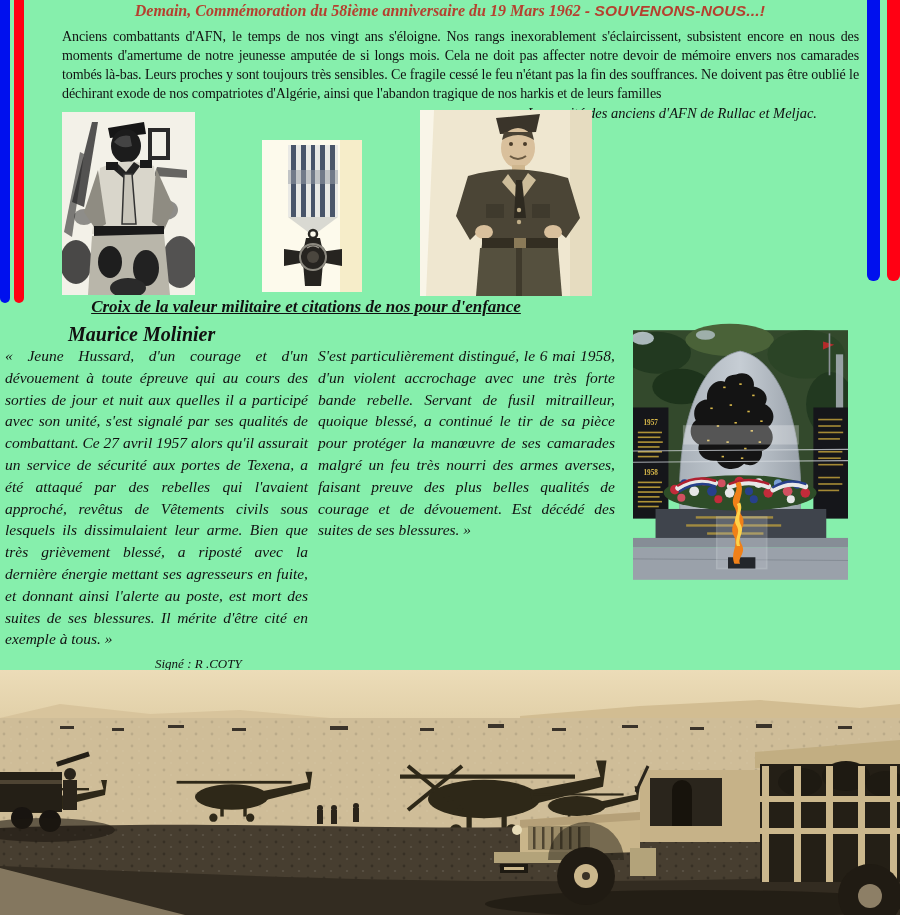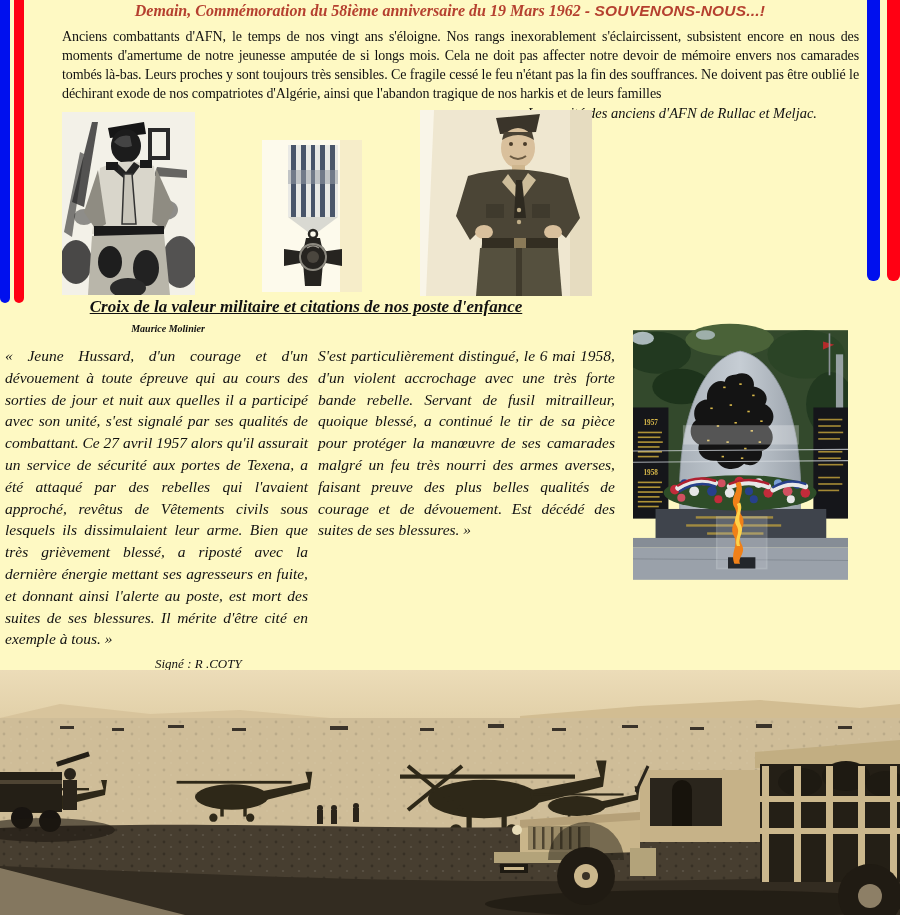--- a/index.html
+++ b/index.html
@@ -1,17 +1,17 @@
 <!DOCTYPE html>
 <html><head>
 <meta charset="utf-8">
 <style>
   html,body { margin:0; padding:0; background:#ffffff; }
   .page {
-    position:relative; width:900px; height:915px; background:#fef9c3;
+    position:relative; width:900px; height:915px; background:#86efac;
     font-family:"Liberation Serif", serif; color:#111; overflow:hidden;
   }
   .stripe { position:absolute; top:0; border-radius:0 0 6px 6px; }
   #flag-left-blue  { left:0;     width:10px; height:303px; background:#0010ee; }
   #flag-left-red   { left:14px;  width:10px; height:303px; background:#ff0013; }
   #flag-right-blue { left:867px; width:13px; height:281px; background:#0010ee; }
   #flag-right-red  { left:887px; width:13px; height:281px; background:#ff0013; }
 
   .title {
     position:absolute; top:2px; left:0; width:100%; text-align:center;
@@ -36,22 +36,22 @@
   #photo-panorama { left:0;     top:670px; width:900px; height:245px; }
   .photo svg { display:block; width:100%; height:100%; }
 
   .heading {
     position:absolute; top:297px; left:0; width:612px; text-align:center;
     font-weight:bold; font-style:italic; font-size:17px;
   }
   .heading span { text-decoration:underline; }
 
   .colname {
-    position:absolute; top:323px; width:200px; text-align:center;
-    font-weight:bold; font-style:italic; font-size:10px; white-space:nowrap;
+    position:absolute; top:323px; width:200px; 
+    font-weight:bold; font-style:italic; font-size:20px; white-space:nowrap;
   }
   #name-left  { left:68px; }
   #name-right { left:327px; }
 
   .column {
     position:absolute; top:345px; font-style:italic; font-size:15.5px;
     line-height:21.8px; text-align:justify;
   }
   #col-left  { left:5px;   width:303px; }
   #col-right { left:318px; width:297px; }
@@ -165,21 +165,21 @@
         <ellipse cx="133" cy="122" rx="9" ry="7" fill="#d9c09c"></ellipse>
         <rect x="62" y="128" width="76" height="10" fill="#332e22"></rect>
         <rect x="94" y="128" width="12" height="10" fill="#8a7a58"></rect>
         <path d="M60,138 L138,138 L142,186 L56,186 Z" fill="#55503e"></path>
         <path d="M96,138 L102,138 L102,186 L96,186 Z" fill="#3f3a2c"></path>
       </g>
     </svg>
   </div>
 
   <div class="heading">
-    <span>Croix de la valeur militaire et citations de nos poste d'enfance</span>
+    <span>Croix de la valeur militaire et citations de nos pour d'enfance</span>
   </div>
   <div class="colname" id="name-left">Maurice Molinier</div>
 
   <div class="column" id="col-left">
     <p>« Jeune Hussard, d'un courage et d'un dévouement à toute épreuve qui au cours des sorties de jour et nuit aux quelles il a participé avec son unité, s'est signalé par ses qualités de combattant. Ce 27 avril 1957 alors qu'il assurait un service de sécurité aux portes de Texena, a été attaqué par des rebelles qui l'avaient approché, revêtus de Vêtements civils sous lesquels ils dissimulaient leur arme. Bien que très grièvement blessé, a riposté avec la dernière énergie mettant ses agresseurs en fuite, et donnant ainsi l'alerte au poste, est mort des suites de ses blessures. Il mérite d'être cité en exemple à tous. »</p>
     <div class="sig sig-left">Signé : R .COTY</div>
   </div>
 
   <div class="column" id="col-right">
     <p>S'est particulièrement distingué, le  6 mai 1958, d'un violent accrochage avec une très forte bande rebelle. Servant de fusil mitrailleur, quoique blessé, a continué le tir de sa pièce pour protéger la manœuvre de ses camarades malgré un feu très nourri des armes averses, faisant preuve des plus belles qualités de courage et de dévouement. Est décédé des suites de ses blessures. »</p>

